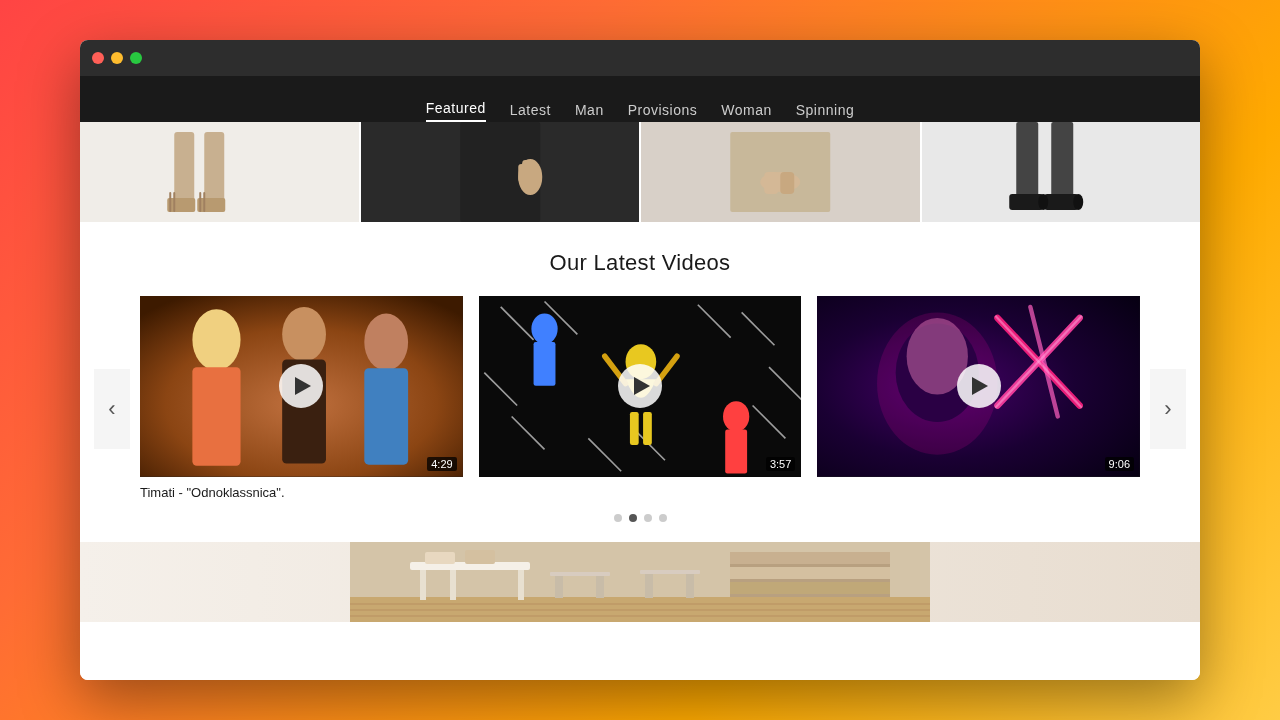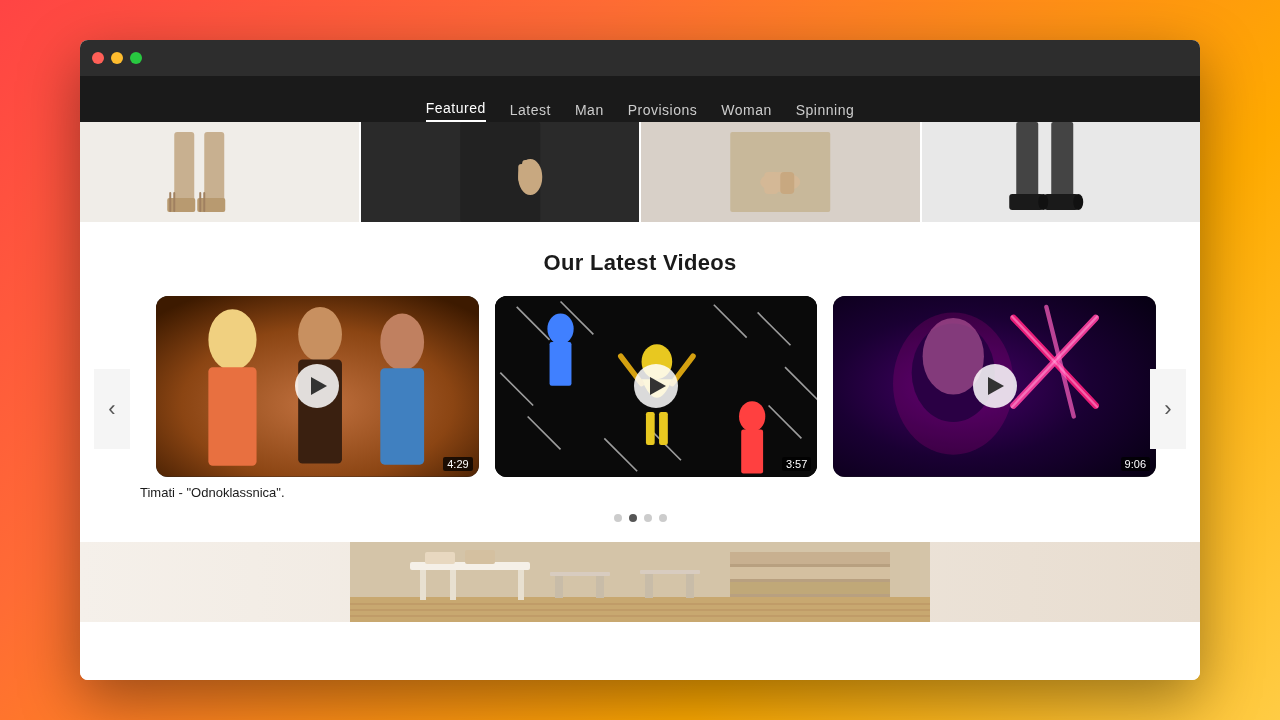--- a/index.html
+++ b/index.html
@@ -117,21 +117,21 @@
       background: #e8e8e8;
       display: flex;
       align-items: flex-end;
       justify-content: center;
     }
 
     
     .section-title {
       text-align: center;
       font-size: 22px;
-      font-weight: 700;
+      font-weight: 400;
       color: #1a1a1a;
       margin: 28px 0 20px;
       letter-spacing: 0.3px;
     }
 
     
     .carousel-wrapper {
       position: relative;
       padding: 0 60px;
       margin-bottom: 20px;
@@ -164,24 +164,23 @@
 
     .video-card {
       flex: 1;
       cursor: pointer;
     }
 
     .video-thumb {
       position: relative;
       width: 100%;
       padding-bottom: 56%;
-      border-radius: 12px;
+      border-radius: 0;
       overflow: hidden;
       background: #222;
-      margin-left: 16px;
     }
 
     .video-thumb-inner {
       position: absolute;
       inset: 0;
       display: flex;
       align-items: center;
       justify-content: center;
     }
 

